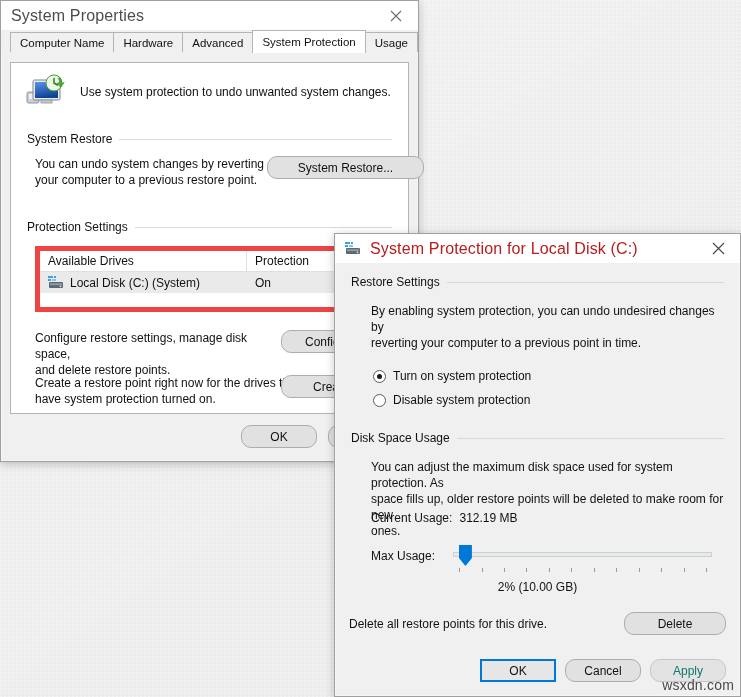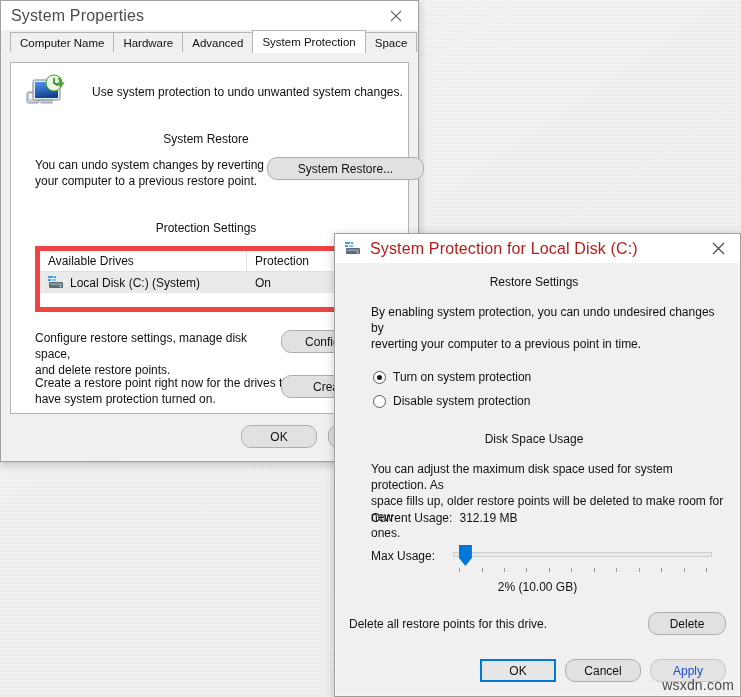--- a/index.html
+++ b/index.html
@@ -98,28 +98,27 @@
     border: 1px solid #b4b4b4;
     position: absolute;
     left: 9px; right: 9px;
     top: 61px; bottom: 47px;
   }
 
   .hero {
     display: flex; align-items: center;
     padding: 11px 0 0 14px;
   }
-  .hero-text { font-size: 12px; color: #111; margin-left: 27px; }
+  .hero-text { font-size: 12px; color: #111; margin-left: 15px; }
 
   
   .group {
     display: flex; align-items: center;
     font-size: 12px; color: #111;
     margin: 0 16px 0 16px;
-    flex-direction: column;
   }
   .group .glabel { white-space: nowrap; padding-right: 7px; }
   .group .gline { flex: 1 1 auto; height: 1px; background: #d8d8d8; }
 
   .body-text { font-size: 12px; color: #111; line-height: 16px; }
 
   
   .btn {
     font-family: "Liberation Sans", sans-serif;
     font-size: 12px;
@@ -133,21 +132,21 @@
     display: inline-flex;
     align-items: center;
     justify-content: center;
     white-space: nowrap;
   }
   .btn.flat { background: #e1e1e1; border-color:#adadad;border-radius:10px; }
   .btn.default-focus {
     border: 2px solid #0078d7;
     background: #e6e6e6;
   }
-  .btn.disabled { color: #1d4ed8; background:#e3e3e3; border-color:#c6c6c6; }
+  .btn.disabled { color: #0f766e; background:#e3e3e3; border-color:#c6c6c6; }
 
   
   .listview {
     position: absolute;
     background: #fff;
     border: 5px solid #ef4444;
   }
   .lv-header {
     display: flex;
     height: 21px;
@@ -219,21 +218,21 @@
         <path d="M1 1 L11 11 M11 1 L1 11" stroke="#6a6a6a" stroke-width="1.1" fill="none"></path>
       </svg>
     </div>
   </div>
 
   <div class="tabstrip">
     <div class="tab">Computer Name</div>
     <div class="tab">Hardware</div>
     <div class="tab">Advanced</div>
     <div class="tab active">System Protection</div>
-    <div class="tab">Space</div>
+    <div class="tab">Usage</div>
   </div>
 
   <div class="tabpage">
 
     <div class="hero">
       <svg width="40" height="36" viewBox="0 0 40 36">
         <rect x="2" y="18" width="12" height="11" rx="1.5" fill="#c9cfd6" stroke="#8d969e" stroke-width="1"></rect>
         <rect x="4" y="20" width="8" height="5" fill="#eef1f4"></rect>
         <rect x="8" y="6" width="27" height="20" rx="1.5" fill="#e9edf1" stroke="#7d858c" stroke-width="1"></rect>
         <rect x="10" y="8" width="23" height="16" fill="#1f5fbf"></rect>
@@ -392,21 +391,21 @@
           <i style="left:230.5px"></i>
           <i style="left:253.0px"></i>
         </div>
     </div>
   </div>
 
   <div class="body-text" style="position:absolute; top:345px; left:0; right:0; text-align:center;">2% (10.00 GB)</div>
 
   <div style="position:absolute; left:14px; right:14px; top:378px; display:flex; align-items:center; justify-content:space-between;gap:25px;">
     <span class="body-text">Delete all restore points for this drive.</span>
-    <div class="btn flat" style="width:78px;">Delete</div>
+    <div class="btn flat" style="width:102px;">Delete</div>
   </div>
 
   <div style="position:absolute; right:14px; bottom:14px; display:flex; gap:9px;">
     <div class="btn default-focus" style="width:76px;">OK</div>
     <div class="btn flat" style="width:76px;">Cancel</div>
     <div class="btn flat disabled" style="width:76px;">Apply</div>
   </div>
 </div>
 
 <div class="watermark" style="right:7px; bottom:4px;">wsxdn.com</div>

